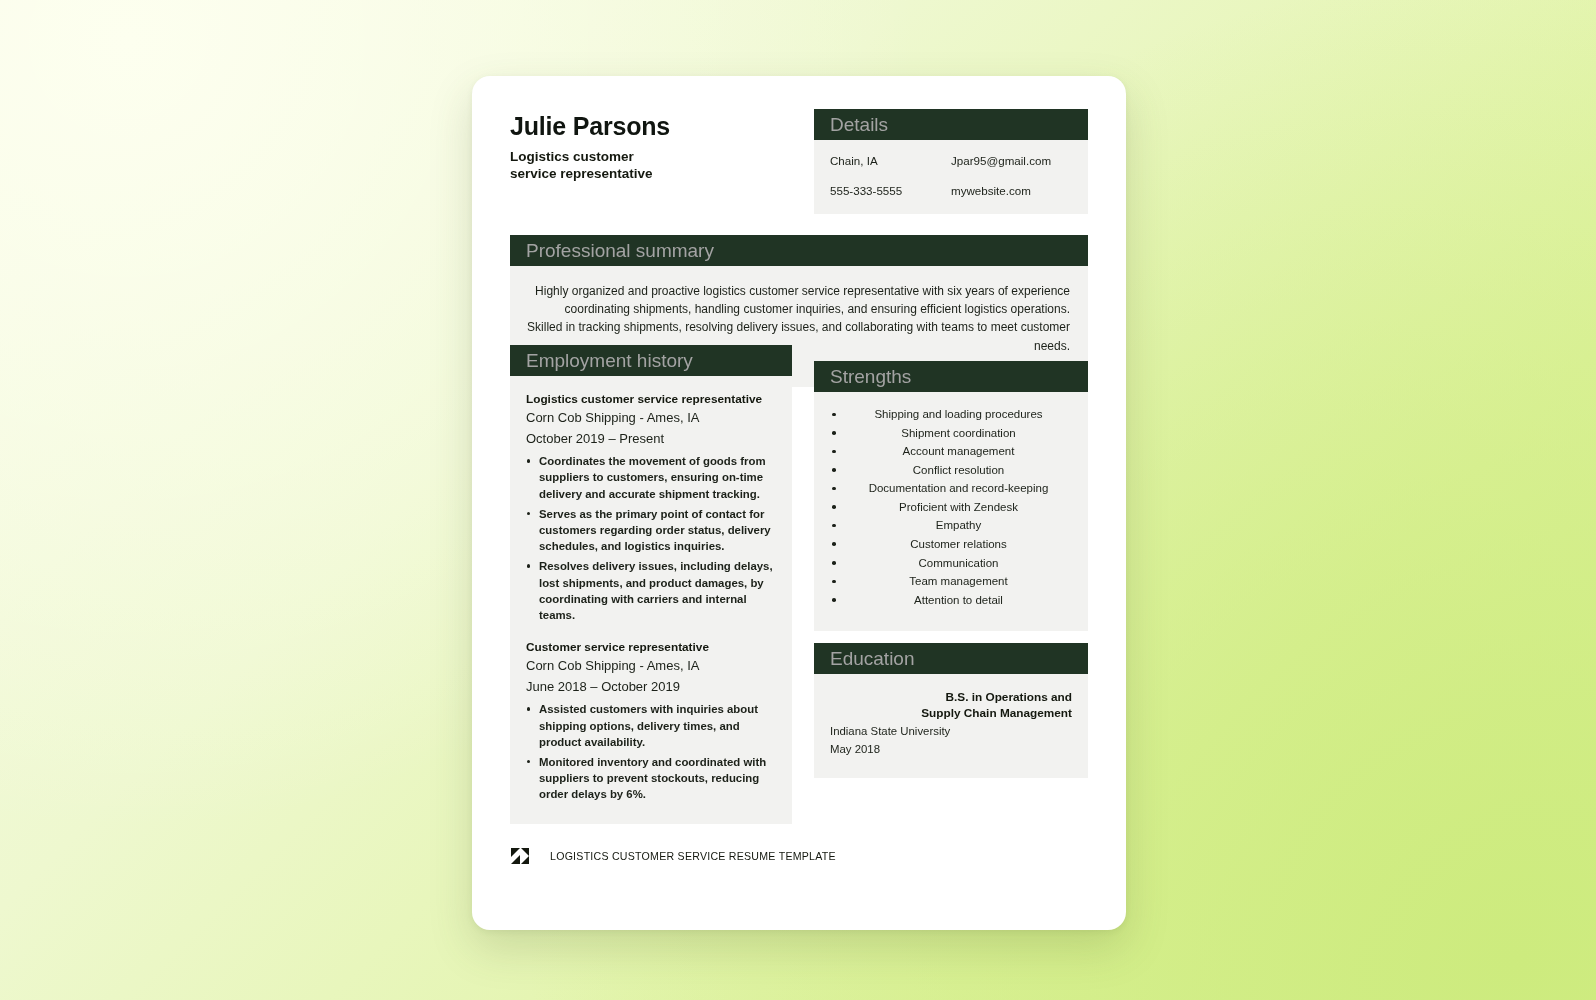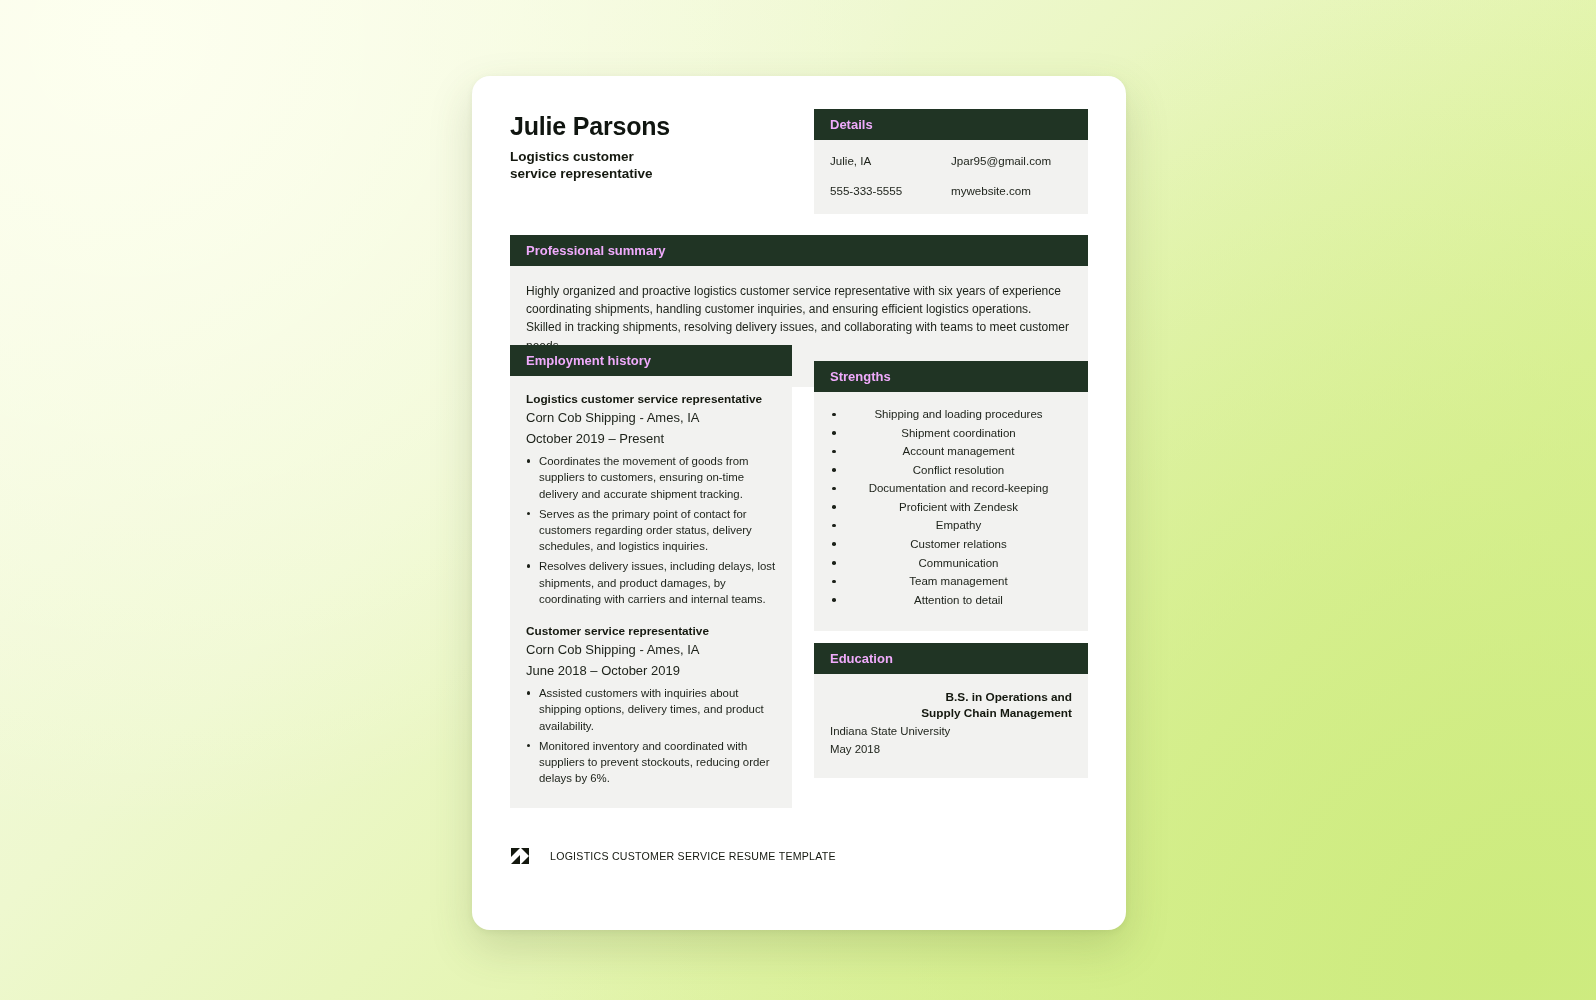--- a/index.html
+++ b/index.html
@@ -61,23 +61,23 @@
     margin-top: 7px;
     font-size: 13.5px;
     font-weight: bold;
     color: #14180f;
     line-height: 1.28;
   }
 
   
   .sec-head {
     background: #203424;
-    color: #f0abfc;
-    font-size: 13px;
-    font-weight: bold;
+    color: #a3a3a3;
+    font-size: 19px;
+    font-weight: normal;
     display: flex;
     align-items: center;
     padding-left: 16px;
     box-sizing: border-box;
     height: 31px;
   }
   .sec-body {
     background: #f2f2f0;
     box-sizing: border-box;
   }
@@ -102,20 +102,21 @@
   .details-grid div {
     line-height: 1.2;
   }
 
   
   .summary-sec {
     position: absolute;
     left: 38px;
     top: 159px;
     width: 578px;
+    text-align: right;
   }
   .summary-body {
     padding: 16px 18px 32px 16px;
     font-size: 12px;
     line-height: 1.52;
     color: #1c2119;
   }
 
   
   .emp-sec {
@@ -138,20 +139,21 @@
   .job-meta {
     font-size: 13px;
     color: #1c2119;
     line-height: 1.42;
     margin-top: 2px;
   }
   ul.bullets {
     list-style: none;
     margin: 5px 0 0 0;
     padding: 0;
+    font-weight: bold;
   }
   ul.bullets li {
     position: relative;
     padding-left: 13px;
     font-size: 11.4px;
     line-height: 1.42;
     color: #1c2119;
     margin-bottom: 4px;
   }
   ul.bullets li:before {
@@ -260,21 +262,21 @@
       <div class="cand-title">
         <span>Logistics customer</span><br>
         <span>service representative</span>
       </div>
     </div>
 
     <div class="details-sec">
       <div class="sec-head">Details</div>
       <div class="sec-body details-body">
         <div class="details-grid">
-          <div>Julie, IA</div>
+          <div>Chain, IA</div>
           <div>Jpar95@gmail.com</div>
           <div>555-333-5555</div>
           <div>mywebsite.com</div>
         </div>
       </div>
     </div>
 
     <div class="summary-sec">
       <div class="sec-head">Professional summary</div>
       <div class="sec-body summary-body">Highly organized and proactive logistics customer service representative with six years of experience coordinating shipments, handling customer inquiries, and ensuring efficient logistics operations. Skilled in tracking shipments, resolving delivery issues, and collaborating with teams to meet customer needs.</div>

